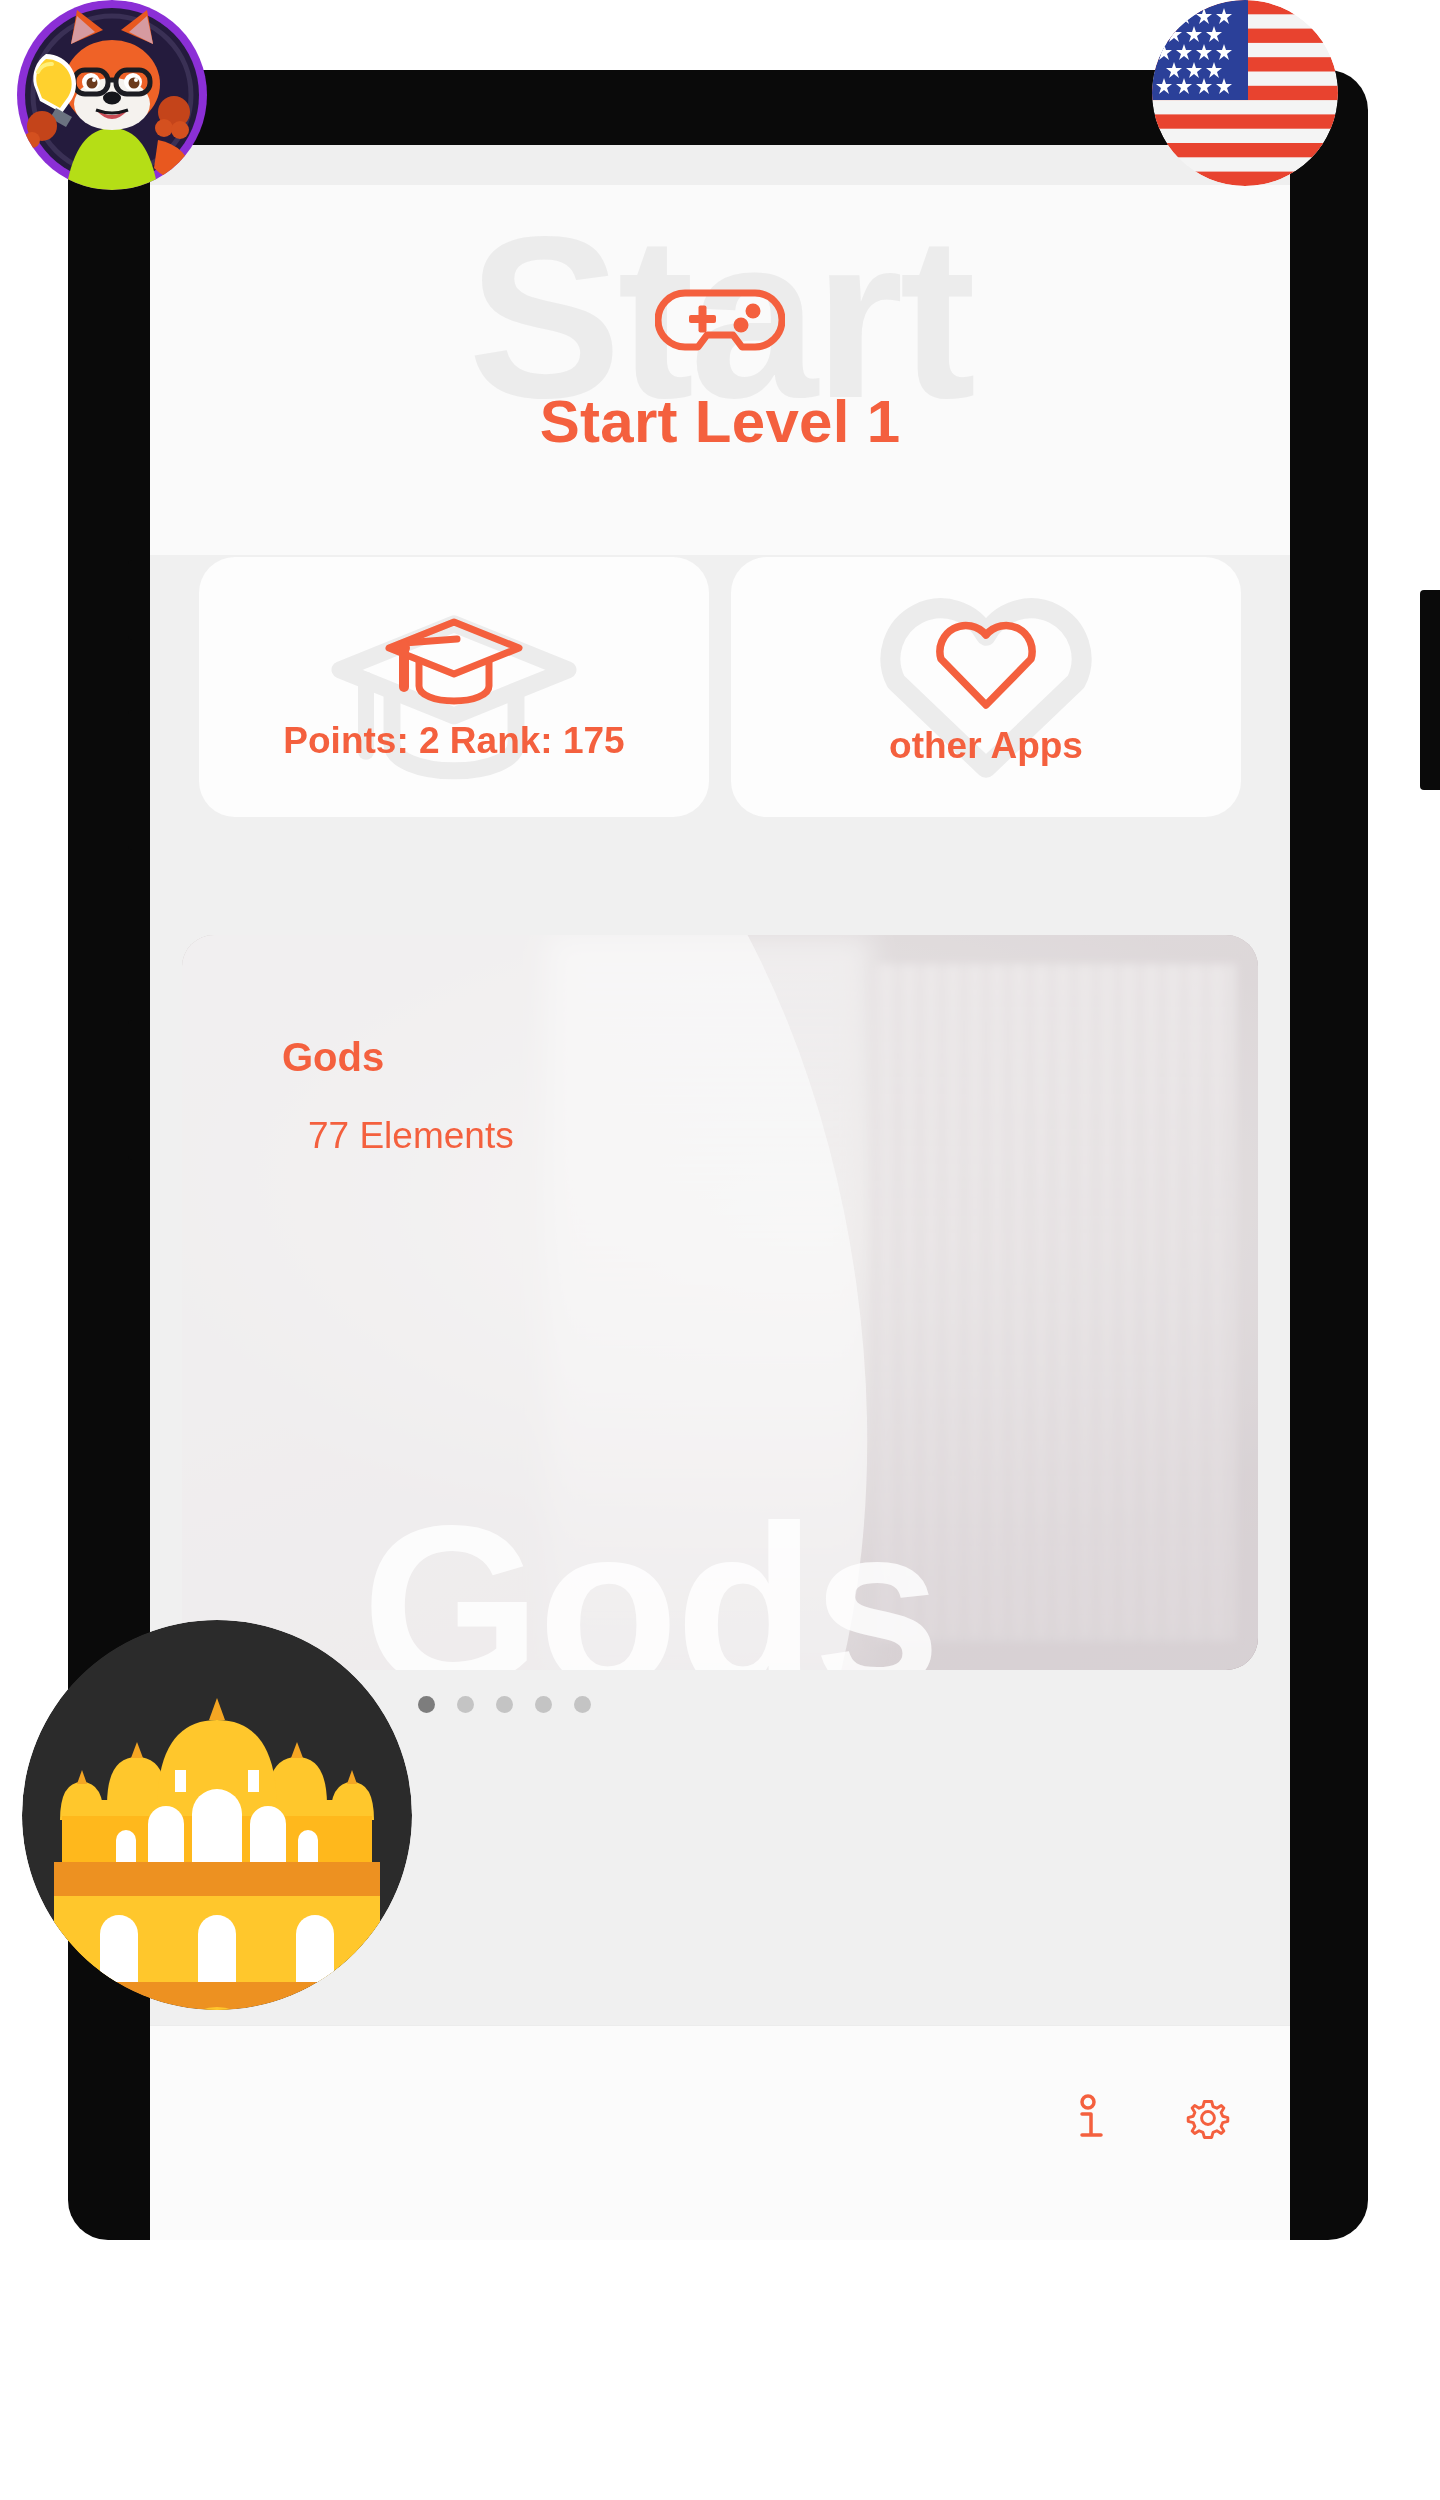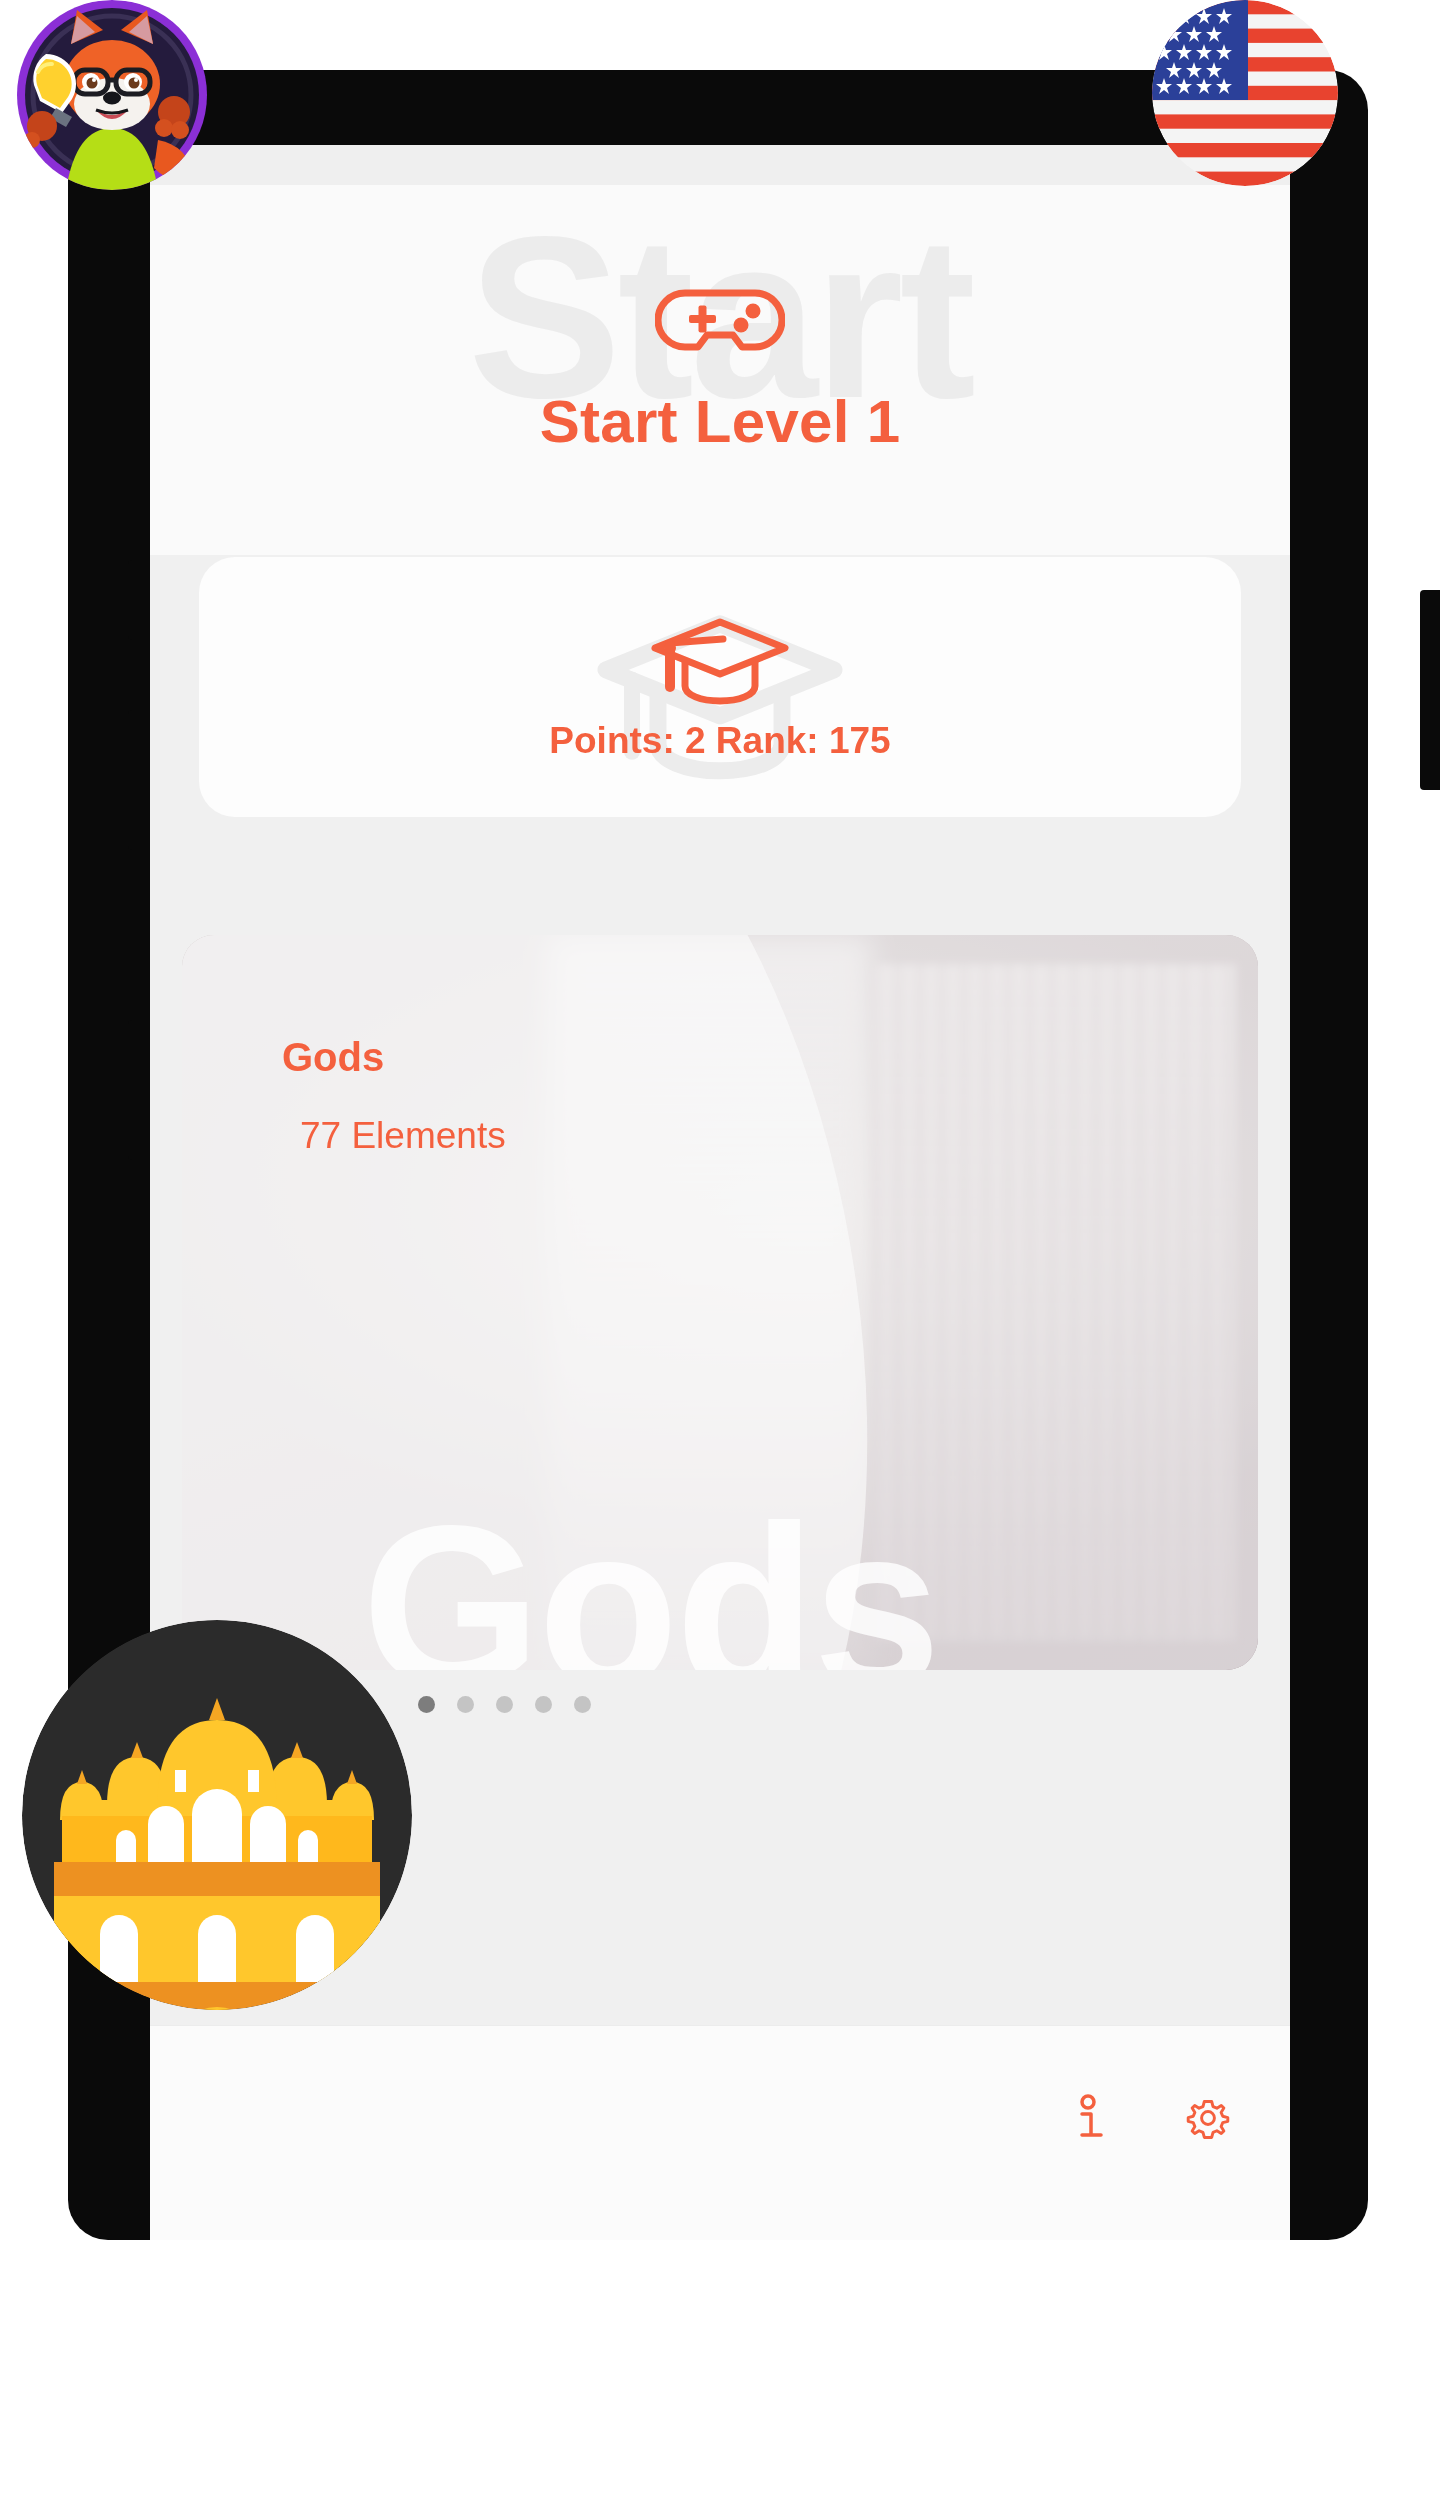--- a/index.html
+++ b/index.html
@@ -143,21 +143,21 @@
     font-size: 230px; font-weight: bold;
     color: rgba(255,255,255,0.82);
     line-height: 1; letter-spacing: -3px;
     white-space: nowrap; user-select: none;
   }
   .cat-title {
     position: absolute; left: 100px; top: 100px;
     font-size: 40px; font-weight: bold; color: #F4603E;
   }
   .cat-sub {
-    position: absolute; left: 118px; top: 180px;
+    position: absolute; left: 126px; top: 180px;
     font-size: 37px; font-weight: normal; color: #F4603E;
   }
 
   
   .dots {
     position: absolute; left: 268px; top: 1551px;
     display: flex; gap: 22px; align-items: center;
   }
   .dot { width: 17px; height: 17px; border-radius: 50%; background: #c4c4c4; }
   .dot.active { background: #7d7d7d; }
@@ -266,20 +266,29 @@
         <svg class="tile-icon" viewBox="0 0 150 98">
           <path d="M75 10 L140 36 L75 62 L10 36 Z" fill="none" stroke="#F4603E" stroke-width="7" stroke-linejoin="round"></path>
           <path d="M40 46 v28 c0 9 16 15 35 15 s35 -6 35 -15 v-28" fill="none" stroke="#F4603E" stroke-width="7" stroke-linejoin="round"></path>
           <path d="M25 31 L78 27" fill="none" stroke="#F4603E" stroke-width="7" stroke-linecap="round"></path>
           <path d="M25 33 v42" fill="none" stroke="#F4603E" stroke-width="10" stroke-linecap="round"></path>
           <circle cx="25" cy="36" r="6" fill="#F4603E"></circle>
         </svg>
         <div class="tile-label">Points: 2 Rank: 175</div>
       </div>
 
+      <div class="tile">
+        <svg class="tile-watermark" viewBox="0 0 260 190">
+          <path d="M130 172 L40 86 a48 48 0 0 1 90 -46 a48 48 0 0 1 90 46 Z" fill="none" stroke="#ececec" stroke-width="20" stroke-linejoin="round"></path>
+        </svg>
+        <svg class="tile-icon heart" viewBox="0 0 122 108">
+          <path d="M61 98 L16 52 a26 26 0 0 1 45 -24 a26 26 0 0 1 45 24 Z" fill="none" stroke="#F4603E" stroke-width="7.5" stroke-linejoin="round"></path>
+        </svg>
+        <div class="tile-label">other Apps</div>
+      </div>
 
     </div>
 
 
     <div class="cat-card">
       <div class="cat-photo"></div>
       <div class="cat-veil"></div>
       <div class="cat-sheen"></div>
       <div class="cat-bigtext">Gods</div>
       <div class="cat-title">Gods</div>

